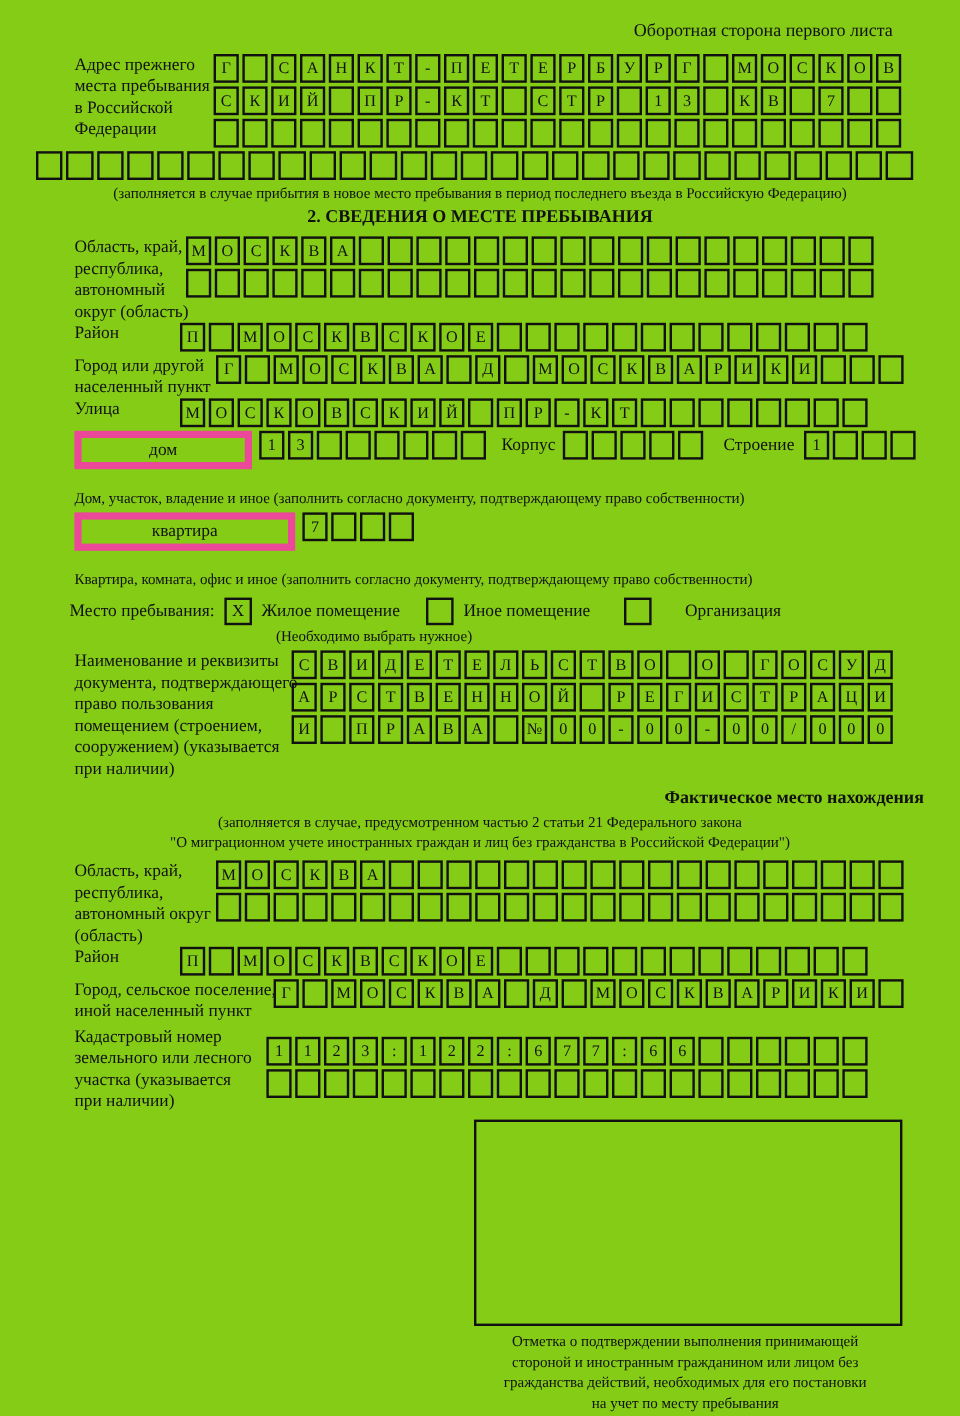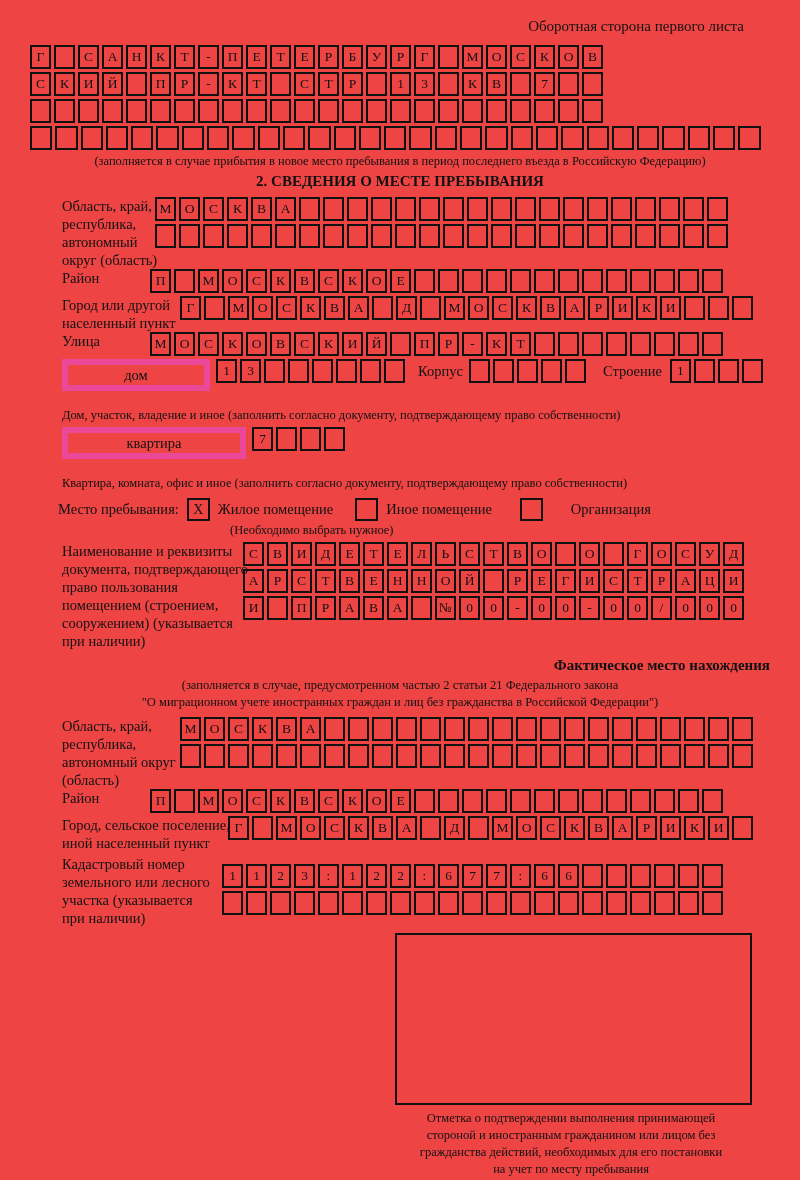--- a/index.html
+++ b/index.html
@@ -1,18 +1,18 @@
 <!DOCTYPE html>
 <html><head>
 <meta charset="utf-8">
 <style>
   html,body{margin:0;padding:0;background:#fff;}
   .page{
     width:800px;height:1180px;box-sizing:border-box;
-    padding:6px 30px 0 30px;overflow:hidden;background:#ef4444;color:#111;
+    padding:6px 30px 0 30px;overflow:hidden;background:#84cc16;color:#111;
     font-family:"Liberation Serif","DejaVu Serif",serif;
   }
   .hdr{text-align:right;font-size:15px;padding:12px 26px 10px 0;}
   .row{display:flex;align-items:flex-start;}
   .stack{display:flex;flex-direction:column;}
   .lbl{font-size:14.5px;line-height:18px;box-sizing:border-box;flex:none;padding-left:32px;}
   .lbl .ln{white-space:nowrap;}
   .w148{width:148px;} .w125{width:125px;} .w120{width:120px;} .w150{width:150px;}
   .w213{width:213px;} .w198{width:198px;} .w192{width:192px;}
   .cells{display:flex;margin-bottom:3px;}
@@ -48,20 +48,26 @@
   .facthdr{text-align:right;font-weight:bold;font-size:15px;margin:7px 0 3px 0;}
 </style>
 </head>
 <body>
 
 <div class="page">
 
   <div class="hdr">Оборотная сторона первого листа</div>
 
   <div class="row">
+    <div class="lbl w148">
+        <div class="ln">Адрес прежнего</div>
+        <div class="ln">места пребывания</div>
+        <div class="ln">в Российской</div>
+        <div class="ln">Федерации</div>
+      </div>
     <div class="stack">
       <div class="cells">
           <span class="cell">Г</span>
           <span class="cell"></span>
           <span class="cell">С</span>
           <span class="cell">А</span>
           <span class="cell">Н</span>
           <span class="cell">К</span>
           <span class="cell">Т</span>
           <span class="cell">-</span>

